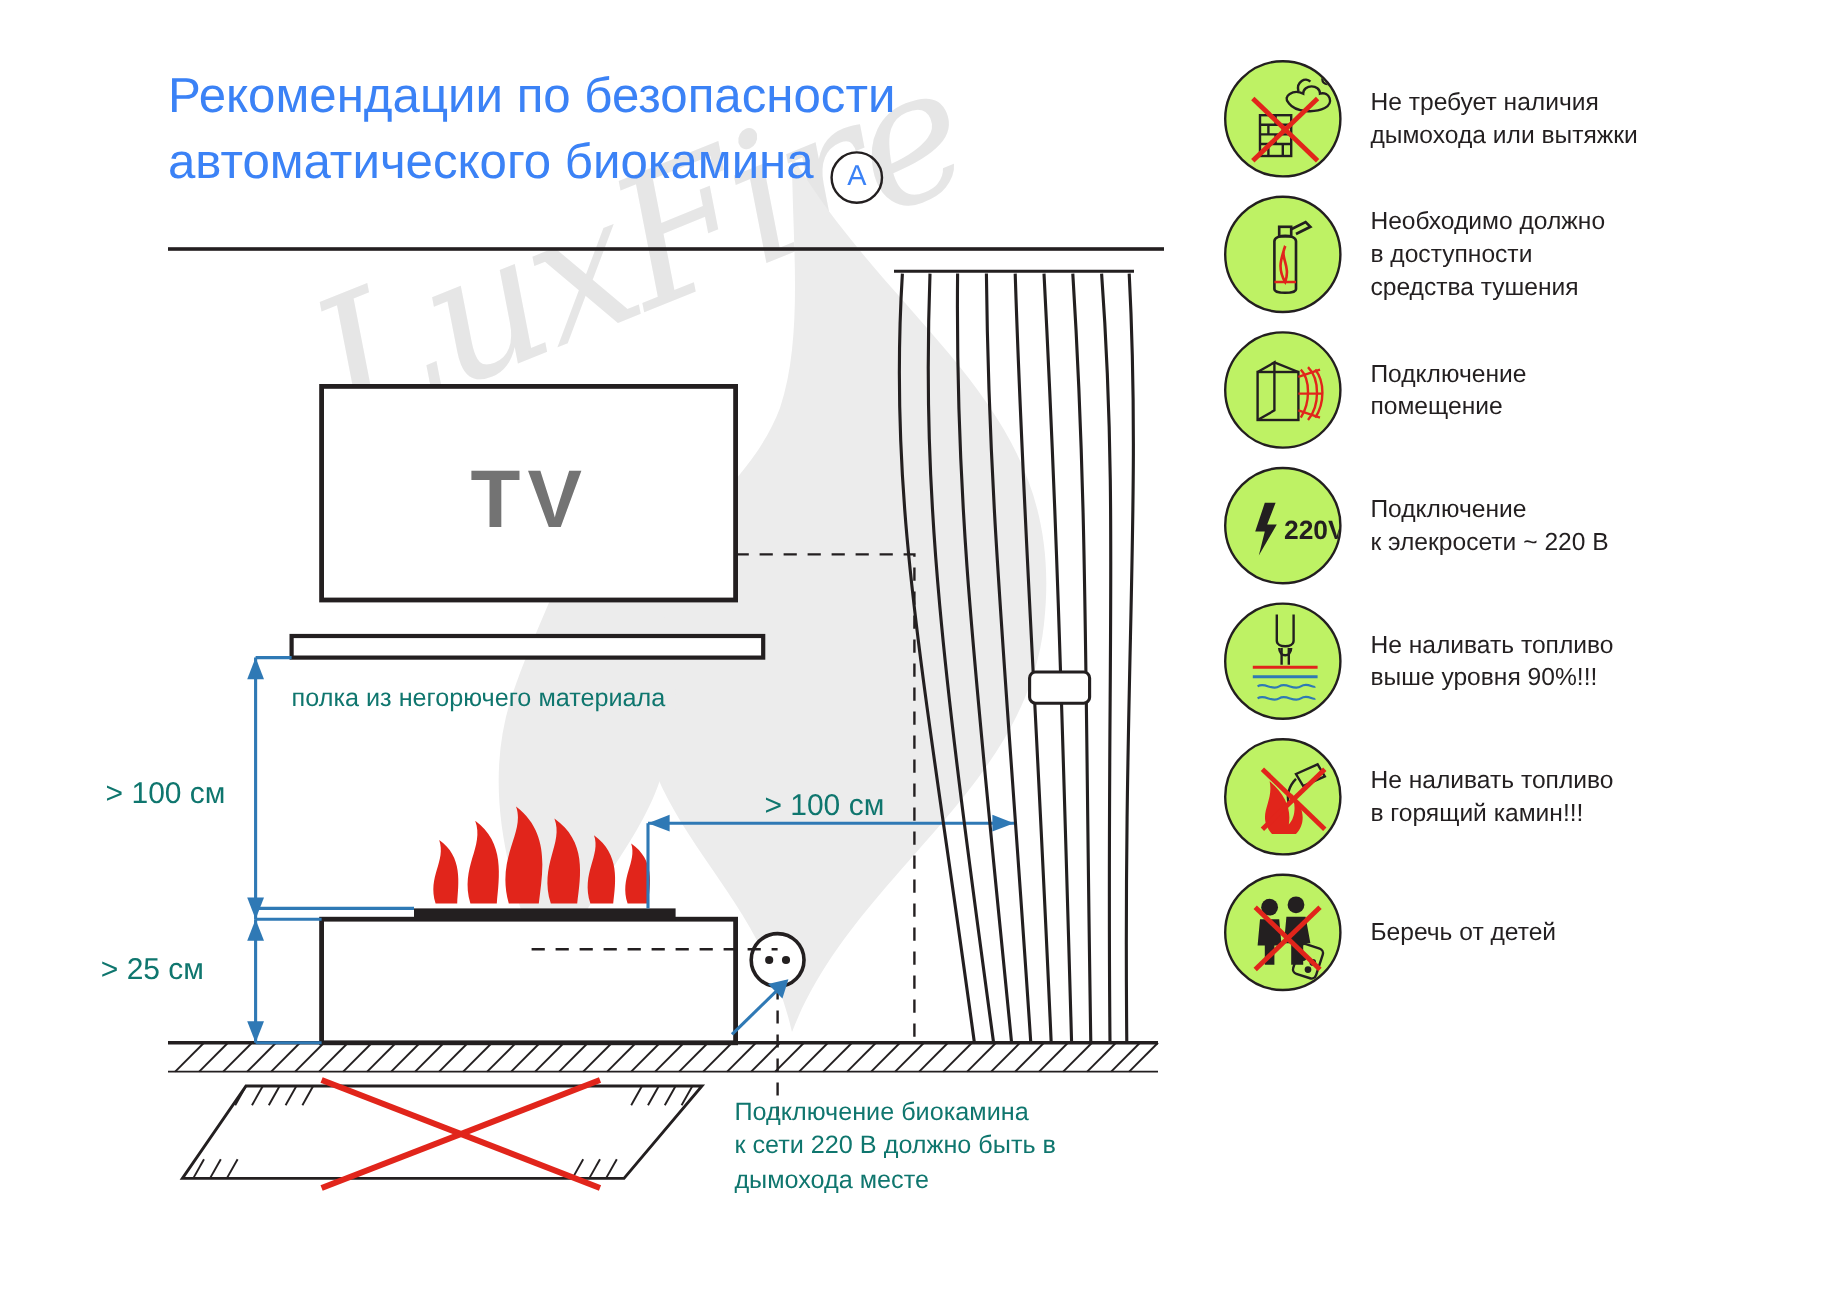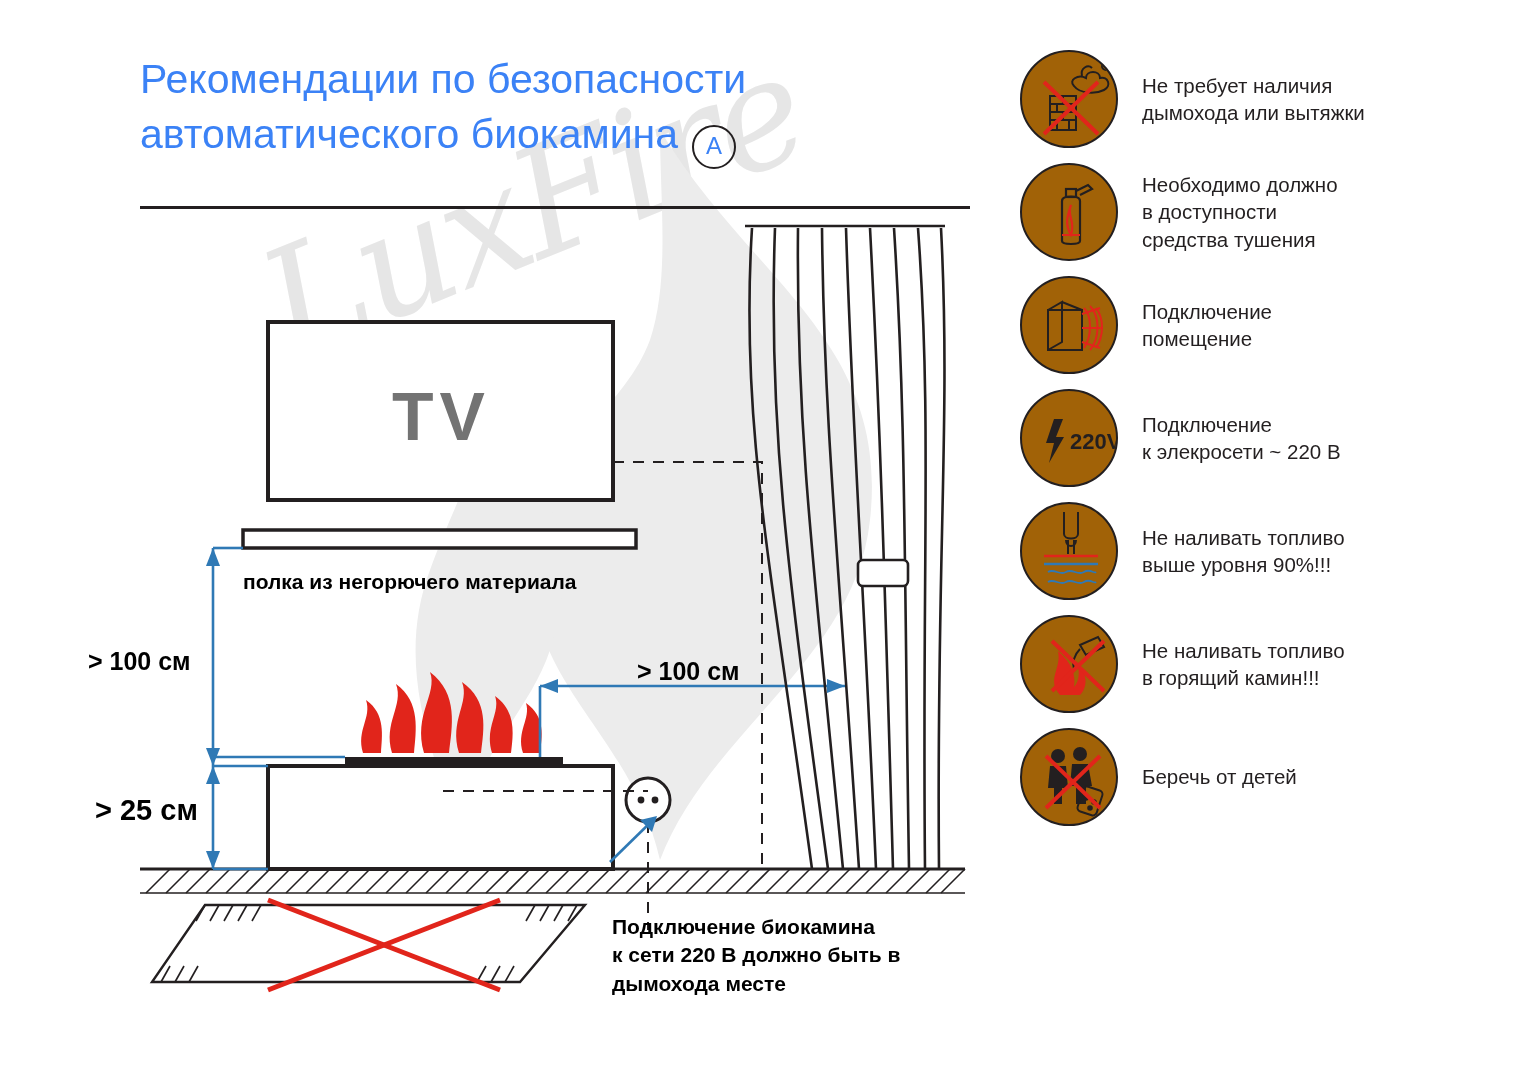--- a/index.html
+++ b/index.html
@@ -63,31 +63,30 @@
     background:#231f20;
     z-index:5;
   }
 
   
   .drawing{position:absolute;left:0;top:0;width:1000px;height:1080px;z-index:3;}
 
   
   .lbl{
     position:absolute;
-    color:#000000;
+    color:#0f766e;
     font-size:21px;
     line-height:1.3;
     z-index:6;
     white-space:nowrap;
-    font-weight:bold;
   }
   .lbl-shelf{left:243px;top:568px;}
   .lbl-100v{left:88px;top:645px;font-size:25px;}
   .lbl-100h{left:637px;top:655px;font-size:25px;}
-  .lbl-25{left:95px;top:792px;font-size:29px;}
+  .lbl-25{left:84px;top:792px;font-size:25px;}
   .lbl-socket{left:612px;top:913px;white-space:normal;width:360px;line-height:1.35;}
   .lbl-tv{
     position:absolute;left:392px;top:372px;
     font-size:68px;font-weight:bold;color:#737373;
     letter-spacing:6px;z-index:6;
   }
 
   
   .icons{
     position:absolute;
@@ -101,21 +100,21 @@
     height:102px;
     margin-bottom:11px;
   }
   .icon-badge{
     width:98px;height:98px;min-width:98px;
     border:2.5px solid #231f20;
     border-radius:50%;
     position:relative;
     box-sizing:border-box;
     overflow:hidden;
-    background:#a16207;
+    background:#bef264;
   }
   .icon-text{
     margin-left:24px;
     font-size:20.5px;
     line-height:1.32;
     color:#231f20;
   }
 </style>
 </head>
 <body>

